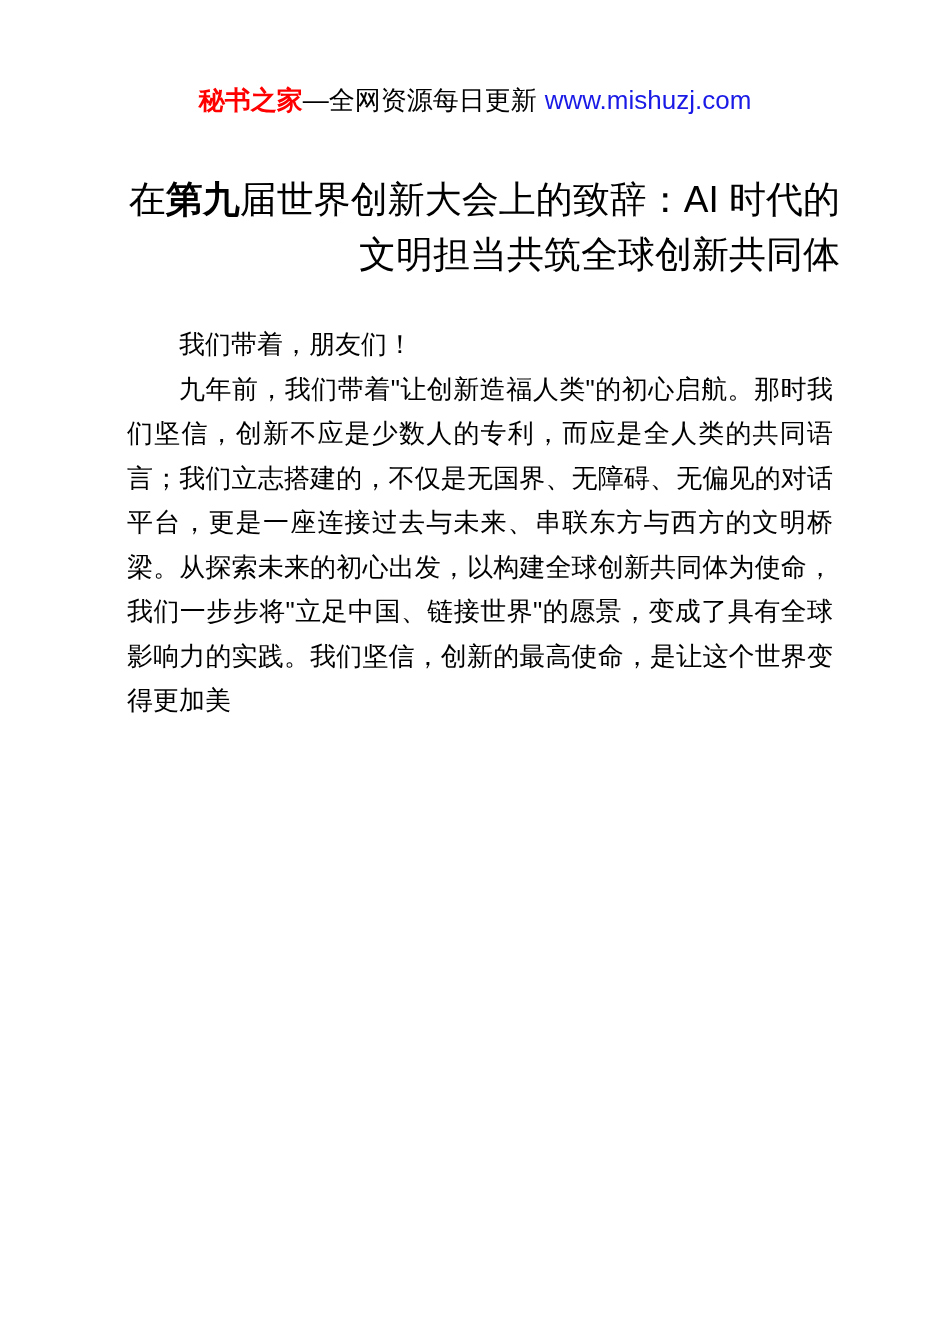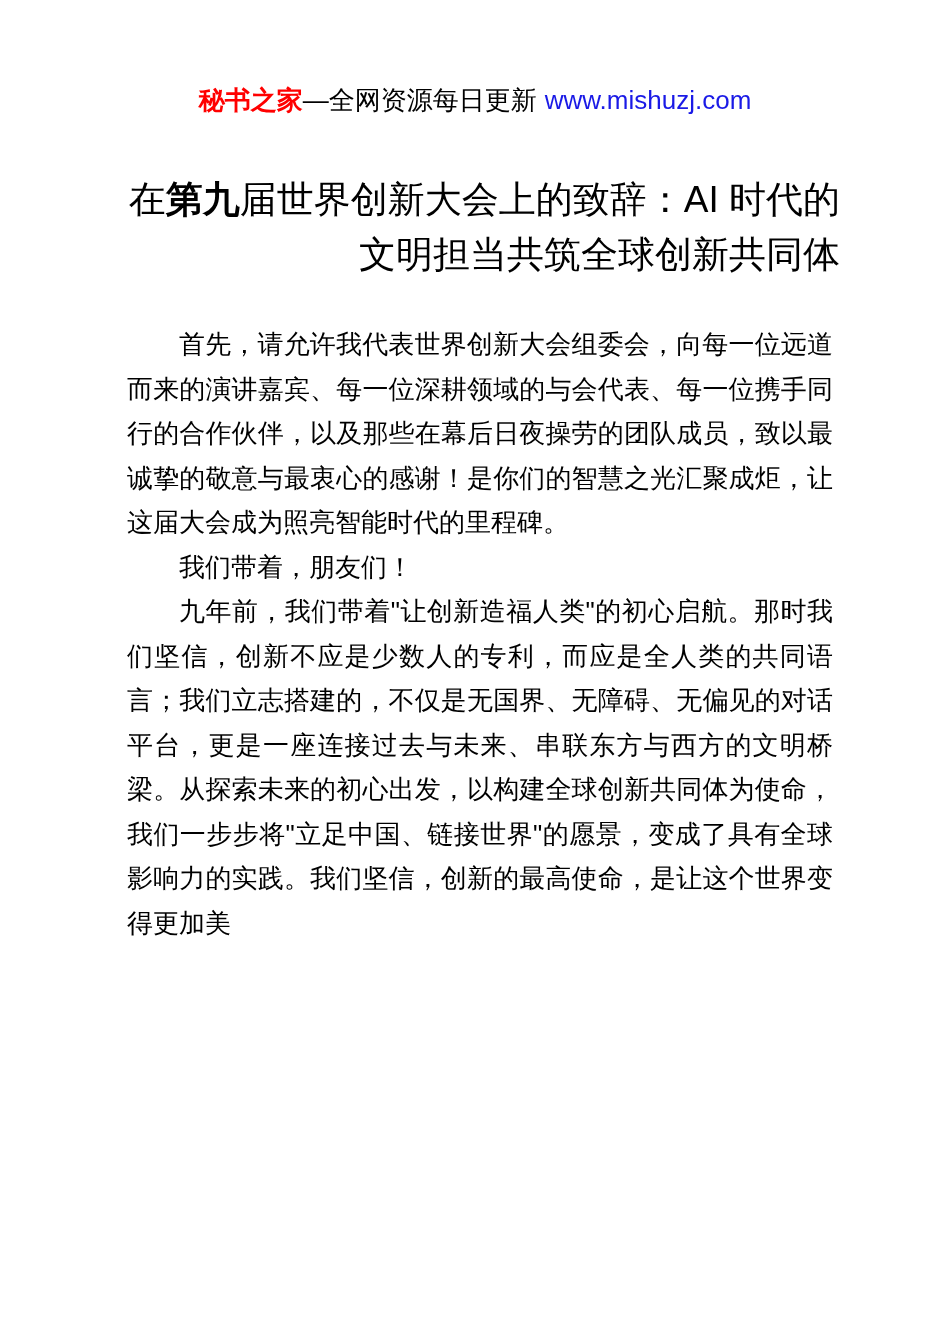--- a/index.html
+++ b/index.html
@@ -77,20 +77,19 @@
 
 <div class="page">
 
   <div class="header">
     <span class="brand">秘书之家</span><span class="tagline">—全网资源每日更新</span><a class="url" href="#">www.mishuzj.com</a>
   </div>
 
   <h1 class="title"><span>在</span><span class="title-em">第九</span><span>届世界创新大会上的致辞：AI 时代的文明担当共筑全球创新共同体</span></h1>
 
   <div class="doc-body">
-    <p>首先，请允许我代表世界创新大会组委会，向每一位远道而来的演讲嘉宾、每一位深耕领域的与会代表、每一位携手同行的合作伙伴，以及那些在幕后日夜操劳的团队成员，致以最诚挚的敬意与最衷心的感谢！是你们的智慧之光汇聚成炬，让这届大会成为照亮智能时代的里程碑。</p>
     <p>我们带着，朋友们！</p>
     <p>九年前，我们带着"让创新造福人类"的初心启航。那时我们坚信，创新不应是少数人的专利，而应是全人类的共同语言；我们立志搭建的，不仅是无国界、无障碍、无偏见的对话平台，更是一座连接过去与未来、串联东方与西方的文明桥梁。从探索未来的初心出发，以构建全球创新共同体为使命，我们一步步将"立足中国、链接世界"的愿景，变成了具有全球影响力的实践。我们坚信，创新的最高使命，是让这个世界变得更加美</p>
   </div>
 
   <div class="page-footer">— 1 —</div>
 
 </div>
 
 </body></html>

